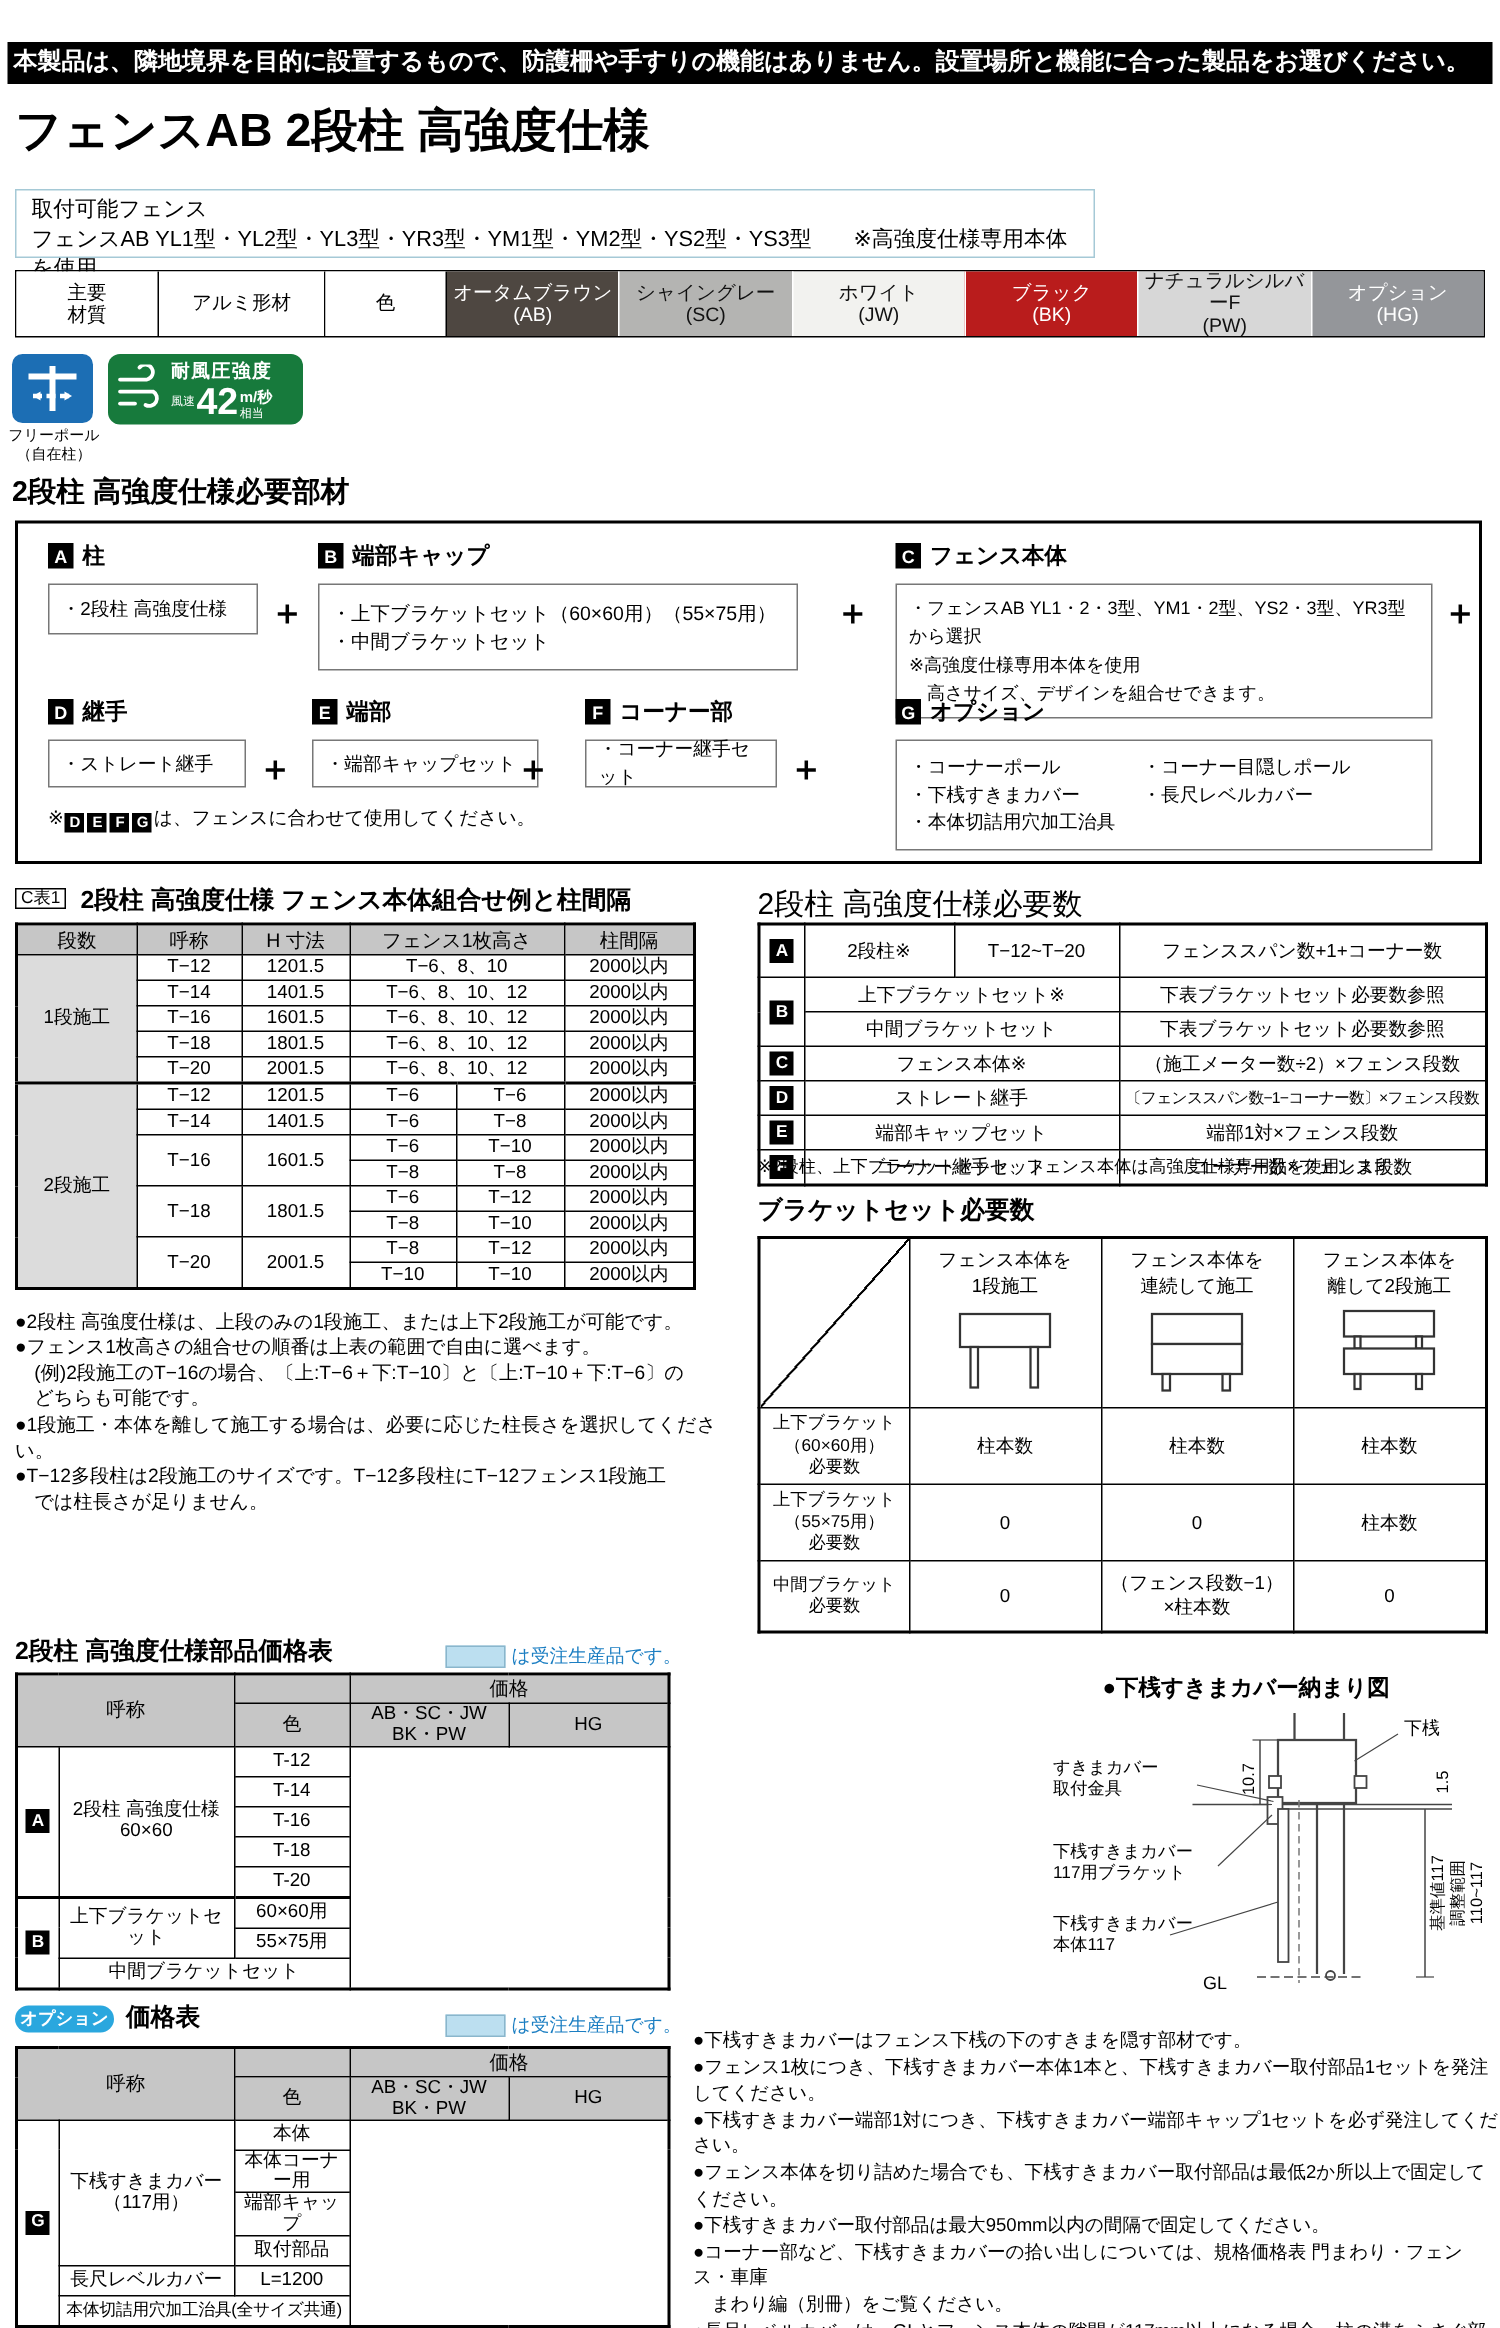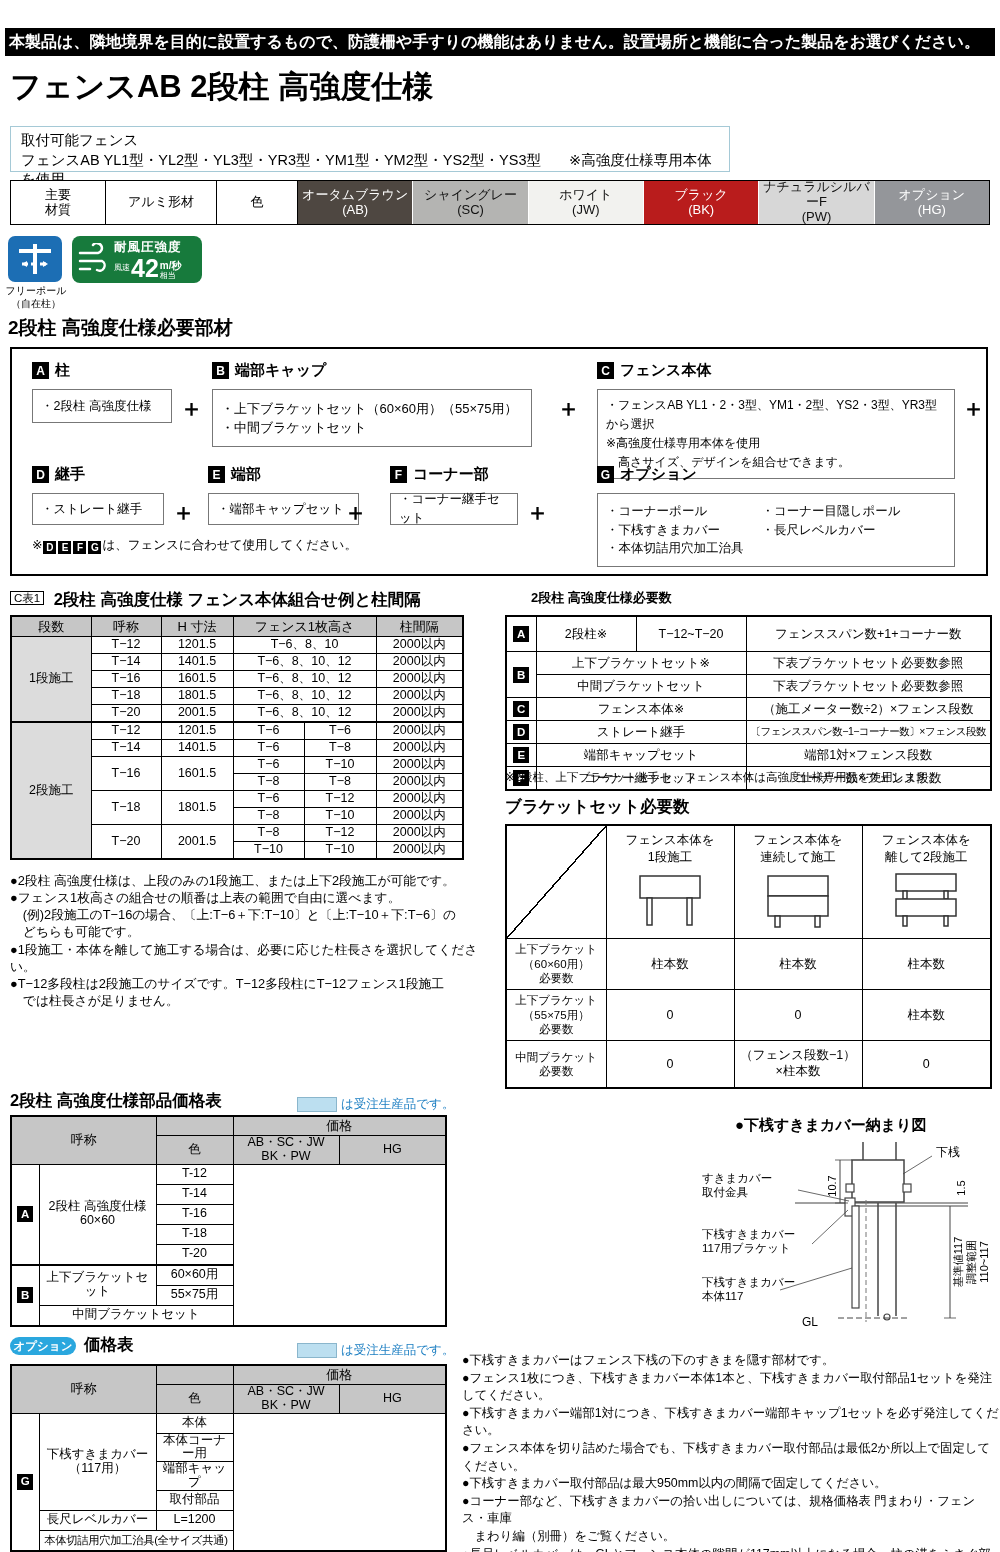--- a/index.html
+++ b/index.html
@@ -334,21 +334,21 @@
 <div class="abs noteslist" style="left:10px;top:872px;width:468px">
     <div>●2段柱 高強度仕様は、上段のみの1段施工、または上下2段施工が可能です。</div>
     <div>●フェンス1枚高さの組合せの順番は上表の範囲で自由に選べます。</div>
     <div>　(例)2段施工のT−16の場合、〔上:T−6＋下:T−10〕と〔上:T−10＋下:T−6〕の</div>
     <div>　どちらも可能です。</div>
     <div>●1段施工・本体を離して施工する場合は、必要に応じた柱長さを選択してください。</div>
     <div>●T−12多段柱は2段施工のサイズです。T−12多段柱にT−12フェンス1段施工</div>
     <div>　では柱長さが足りません。</div>
   </div>
 
-<div class="abs" style="left:531px;top:589px;font-size:13px;font-weight:bold">2段柱 高強度仕様必要数</div>
+<div class="abs" style="left:505px;top:589px;font-size:20px;font-weight:normal">2段柱 高強度仕様必要数</div>
 <table class="tbl reqt" style="left:505px;top:615px;width:485px">
   <colgroup>
       <col style="width:30px">
       <col style="width:100px">
       <col style="width:110px">
       <col style="width:245px">
     </colgroup>
   <tbody>
       <tr class="rowA">
         <td class="bd"><span class="sqbadge">A</span></td>

